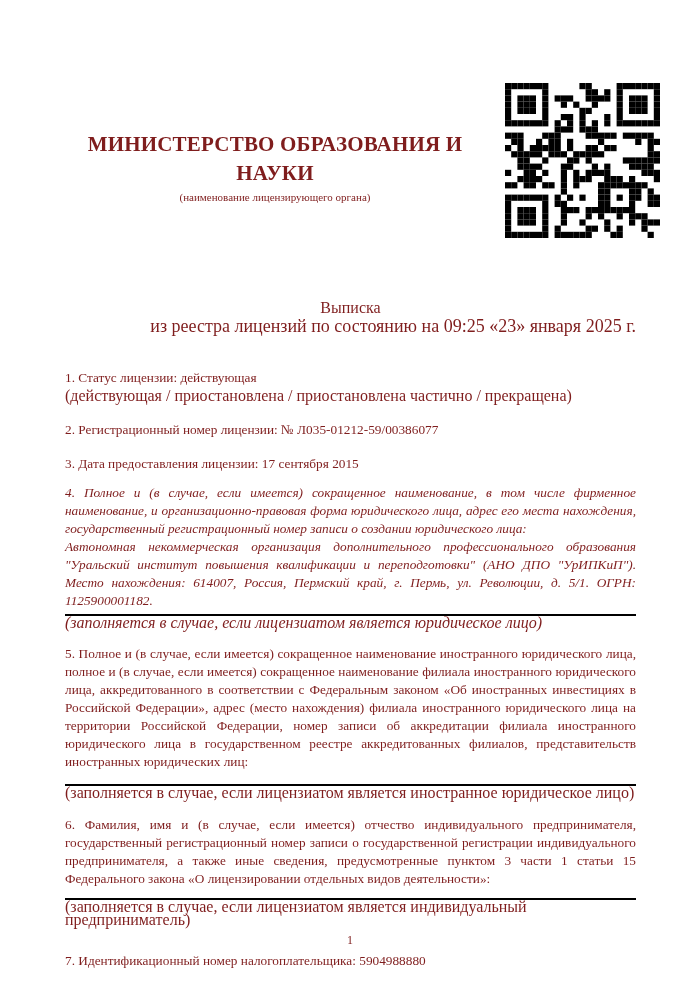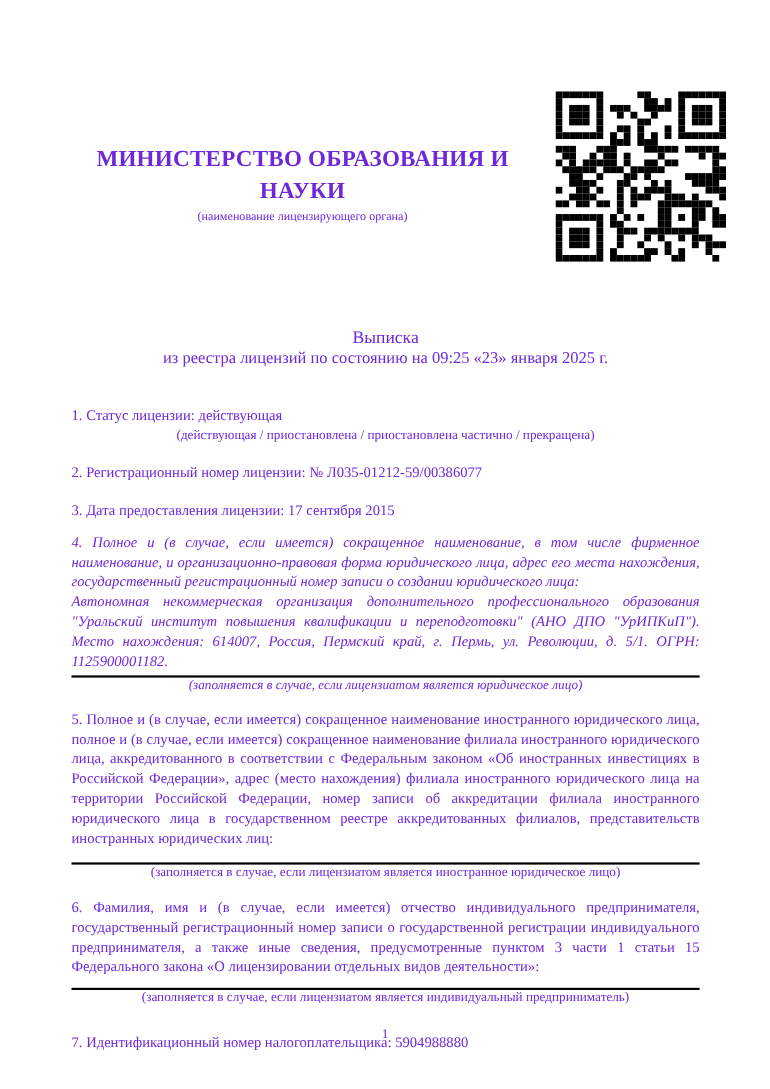--- a/index.html
+++ b/index.html
@@ -2,21 +2,21 @@
 <html lang="ru"><head>
 <meta charset="utf-8">
 <style>
   html, body { margin: 0; padding: 0; background: #e9e9e9; }
   .page {
     position: relative;
     width: 700px;
     height: 990px;
     margin: 0 auto;
     background: #ffffff;
-    color: #6d28d9;
+    color: #7f1d1d;
     font-family: "Liberation Serif", "DejaVu Serif", serif;
     overflow: hidden;
   }
   
   .ministry {
     position: absolute;
     left: 65px;
     top: 130px;
     width: 420px;
     text-align: center;
@@ -44,33 +44,32 @@
   .main {
     position: absolute;
     left: 65px;
     top: 298px;
     width: 571px;
     font-size: 13.3px;
     line-height: 18px;
   }
   .doc-title { text-align: center; }
   .doc-title .t1 { font-size: 16px; line-height: 19px; }
-  .doc-title .t2 { font-size: 15px; line-height: 19px; }
+  .doc-title .t2 { font-size: 18px; line-height: 19px; text-align: right; }
   .para { text-align: justify; }
   .line-item { text-align: left; }
   .sec-status   { margin-top: 33px; }
   .sec-reg      { margin-top: 19px; }
   .sec-date     { margin-top: 16px; }
   .sec-legal    { margin-top: 11px; font-style: italic; }
   .sec-foreign  { margin-top: 16px; }
   .sec-individ  { margin-top: 17px; }
   .sec-inn      { margin-top: 26px; }
   .fill-caption {
-    text-align: center;
-    font-size: 12px;
+    font-size: 16px;
     line-height: 13px;
   }
   .caption-only { margin-top: 2px; }
   .rule {
     border: 0;
     border-top: 2px solid #000;
     margin: 0;
   }
   .rule-tight { margin-top: 4px; }
   .rule-gap-lg { margin-top: 13px; }

